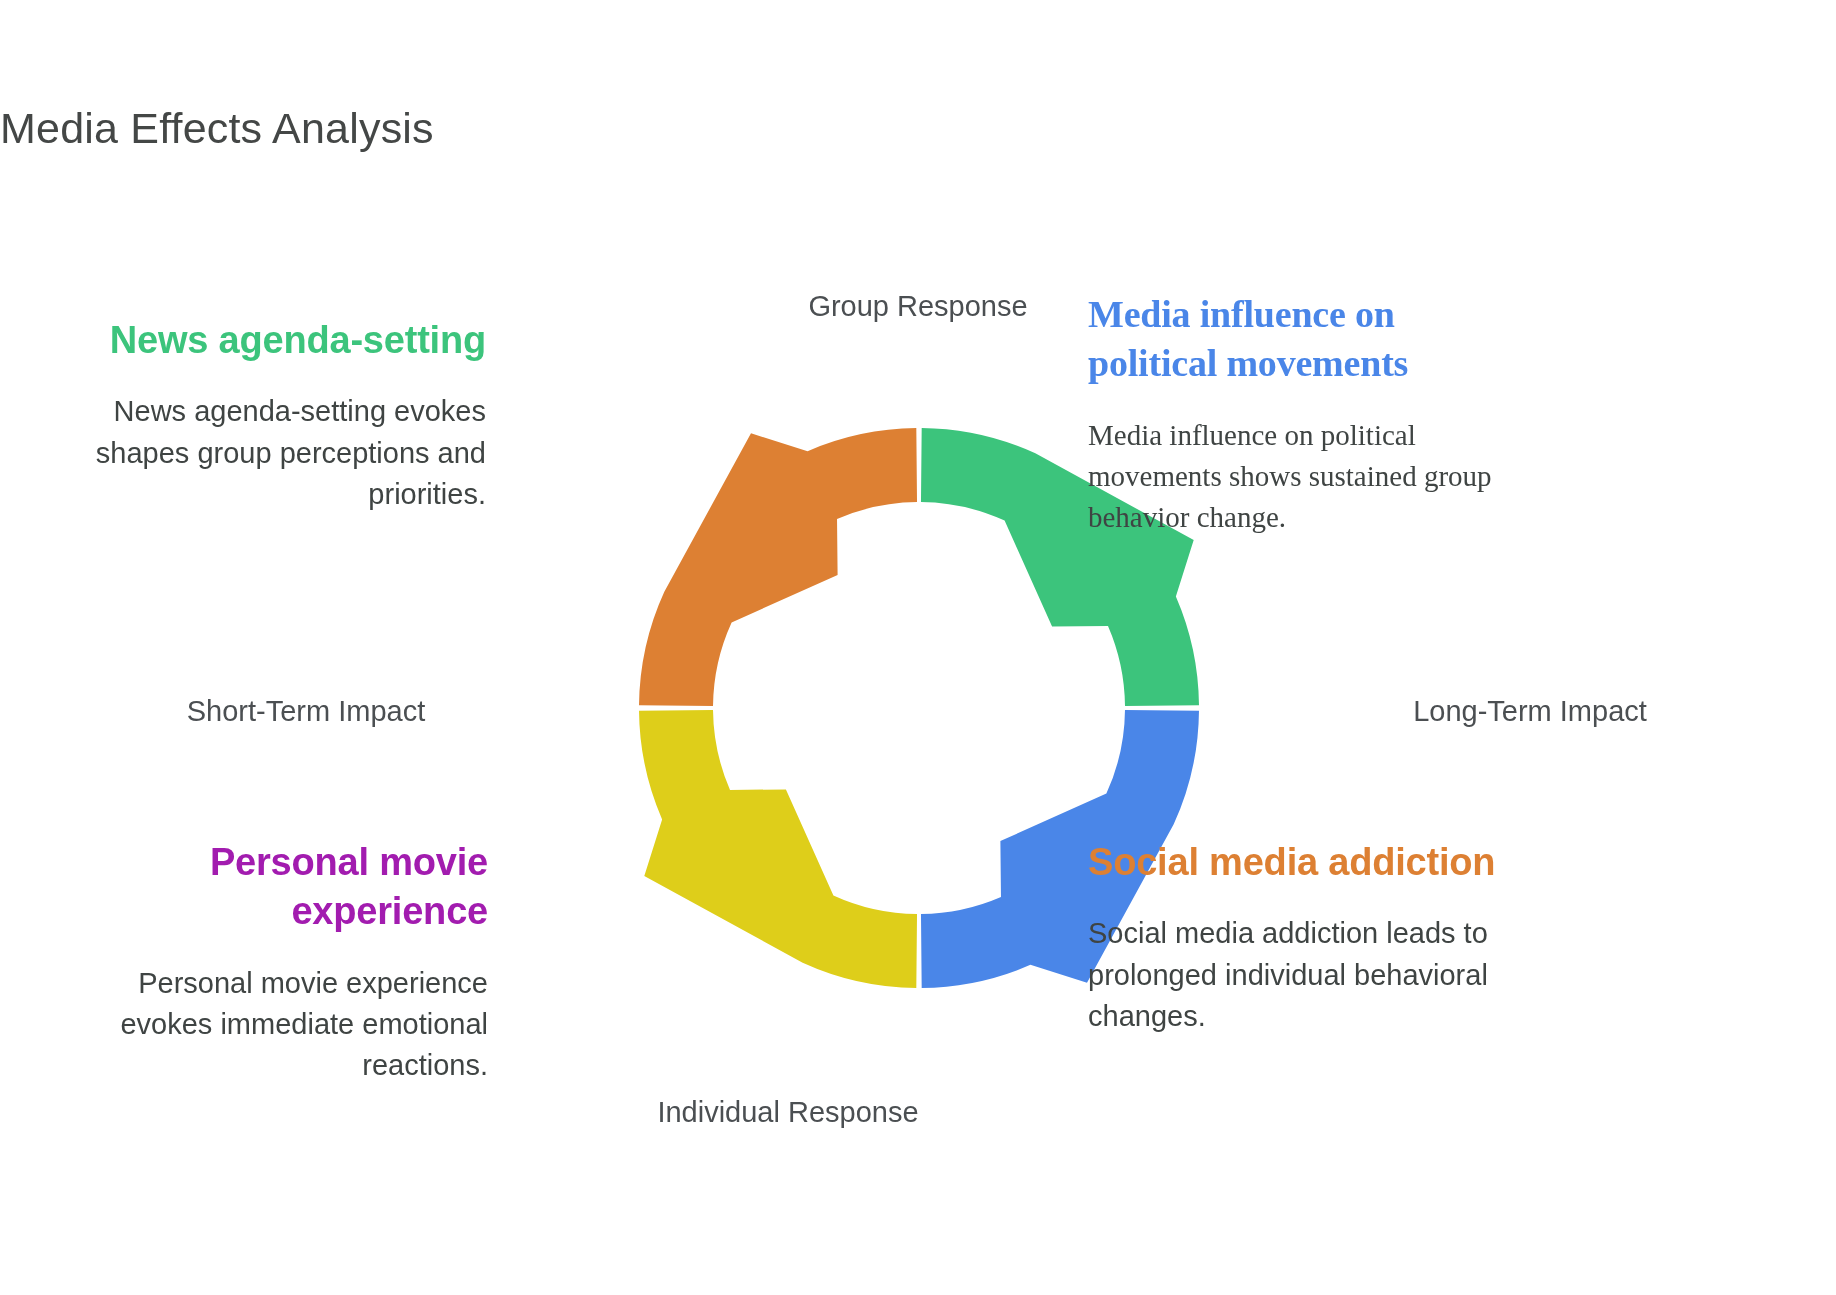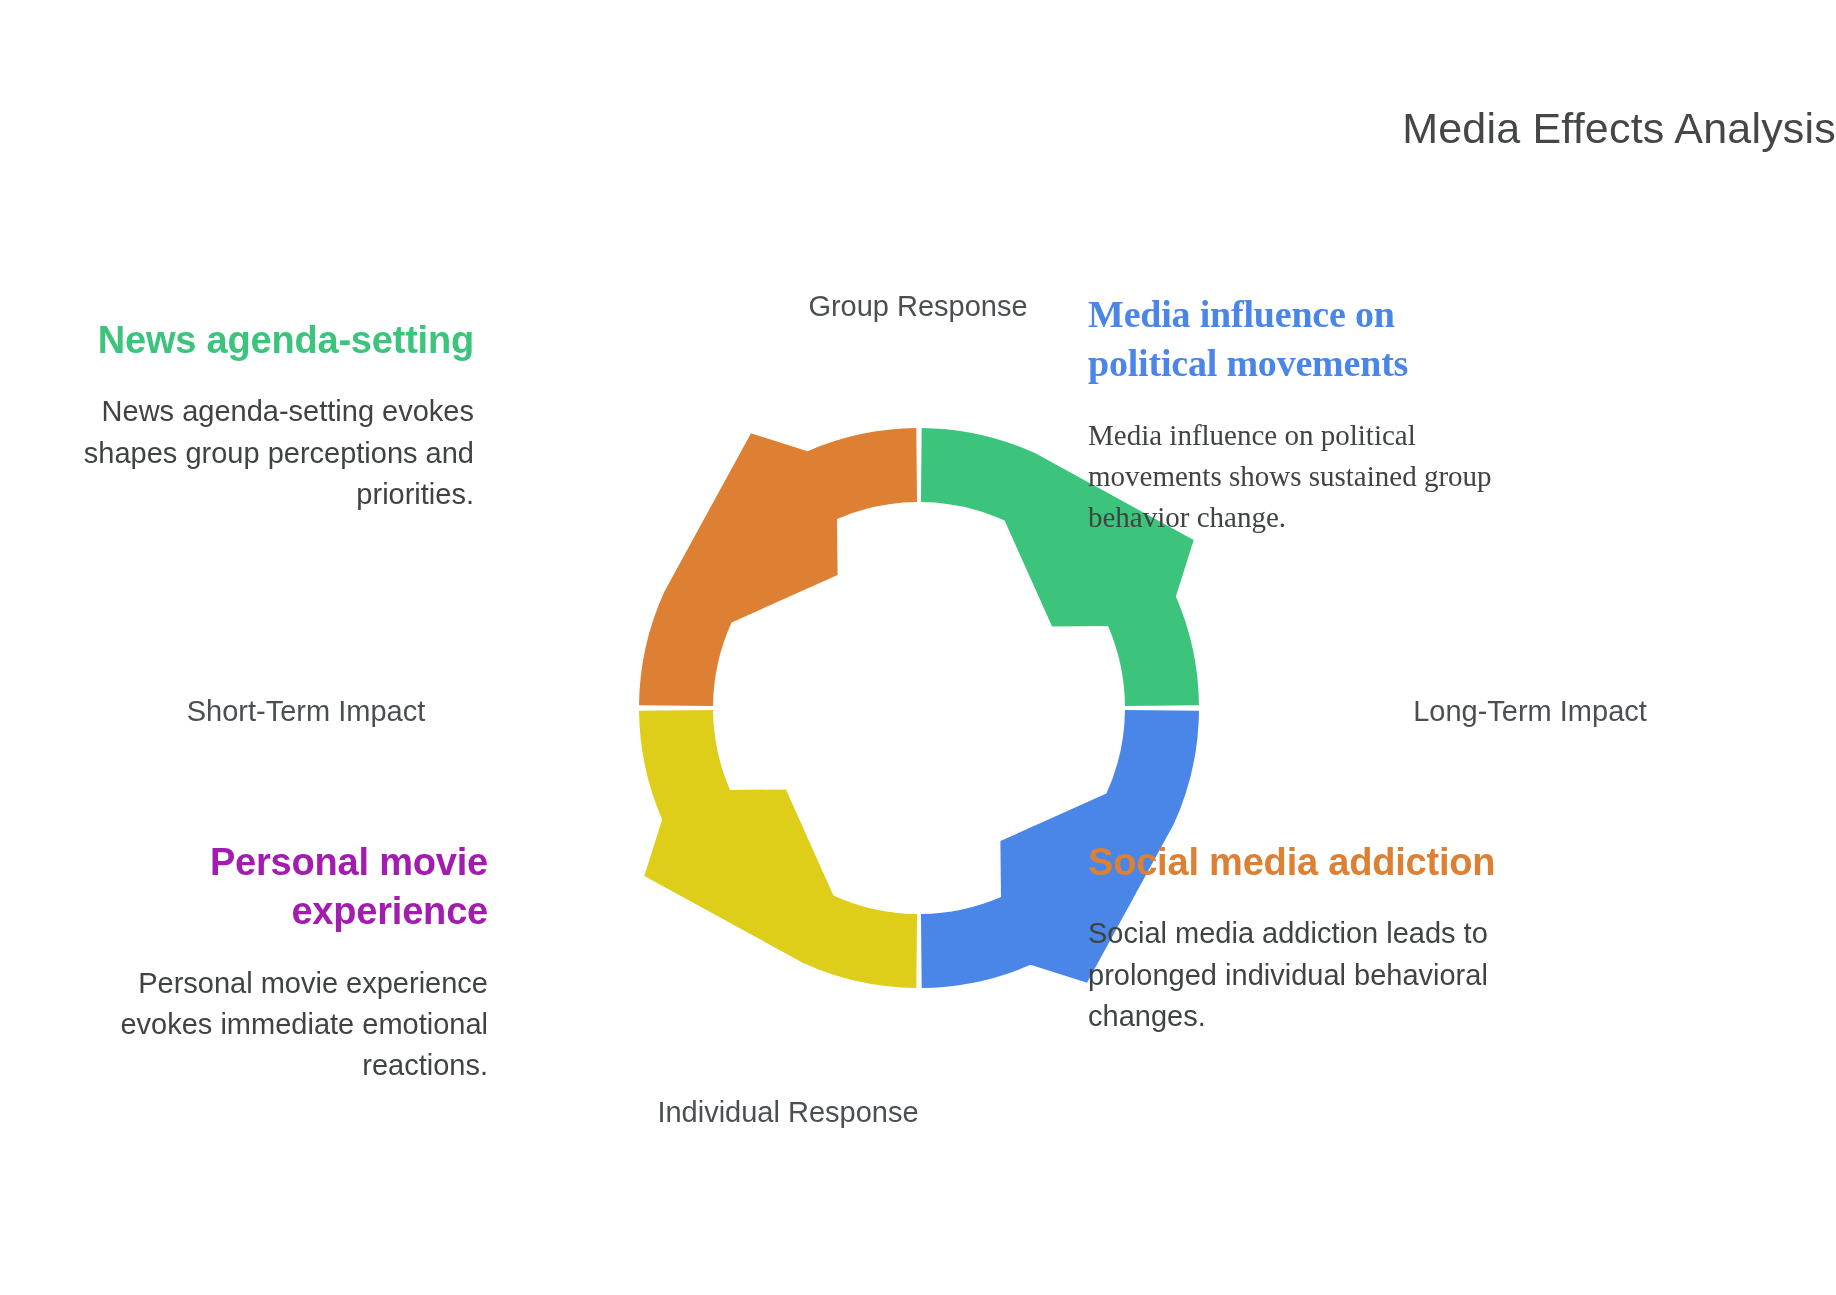--- a/index.html
+++ b/index.html
@@ -6,21 +6,21 @@
   body{
     width:1836px;height:1295px;position:relative;overflow:hidden;
     font-family:"Liberation Sans","DejaVu Sans",sans-serif;
     -webkit-font-smoothing:antialiased;
   }
   .stage{position:absolute;inset:0;}
 
   
   #page-title{
     position:absolute;left:0;top:104px;width:1836px;
-    text-align:right;font-size:43px;font-weight:400;color:#444746;
+    text-align:left;font-size:43px;font-weight:400;color:#444746;
     letter-spacing:.2px;line-height:1.15;
   }
 
   
   .axis-label{
     position:absolute;font-size:29px;font-weight:400;color:#4b4f52;
     line-height:1.2;white-space:nowrap;
   }
   #axis-top   {left:0;top:289px;width:1836px;text-align:center;}
   #axis-bottom{left:0;top:1095px;width:1576px;text-align:center;}
@@ -32,21 +32,21 @@
   .block .heading{
     font-size:38px;font-weight:700;line-height:1.30;margin:0 0 26px 0;
     letter-spacing:-.2px;
   }
   .block .body{
     font-size:29px;font-weight:400;line-height:1.42;color:#3f4443;margin:0;
   }
   .block.right .heading,.block.right .body{text-align:left;}
   .block.left  .heading,.block.left  .body{text-align:right;}
 
-  #block-tl{left:64px; top:316px; width:410px;}
+  #block-tl{left:76px; top:316px; width:410px;}
   #block-tr{left:1088px;top:290px; width:420px;font-family:Liberation Serif, serif;}
   #block-bl{left:78px; top:838px; width:410px;}
   #block-br{left:1088px;top:838px; width:420px;}
 
   #ring-diagram{position:absolute;left:0;top:0;}
 </style>
 </head>
 <body>
 
 <div class="stage">

